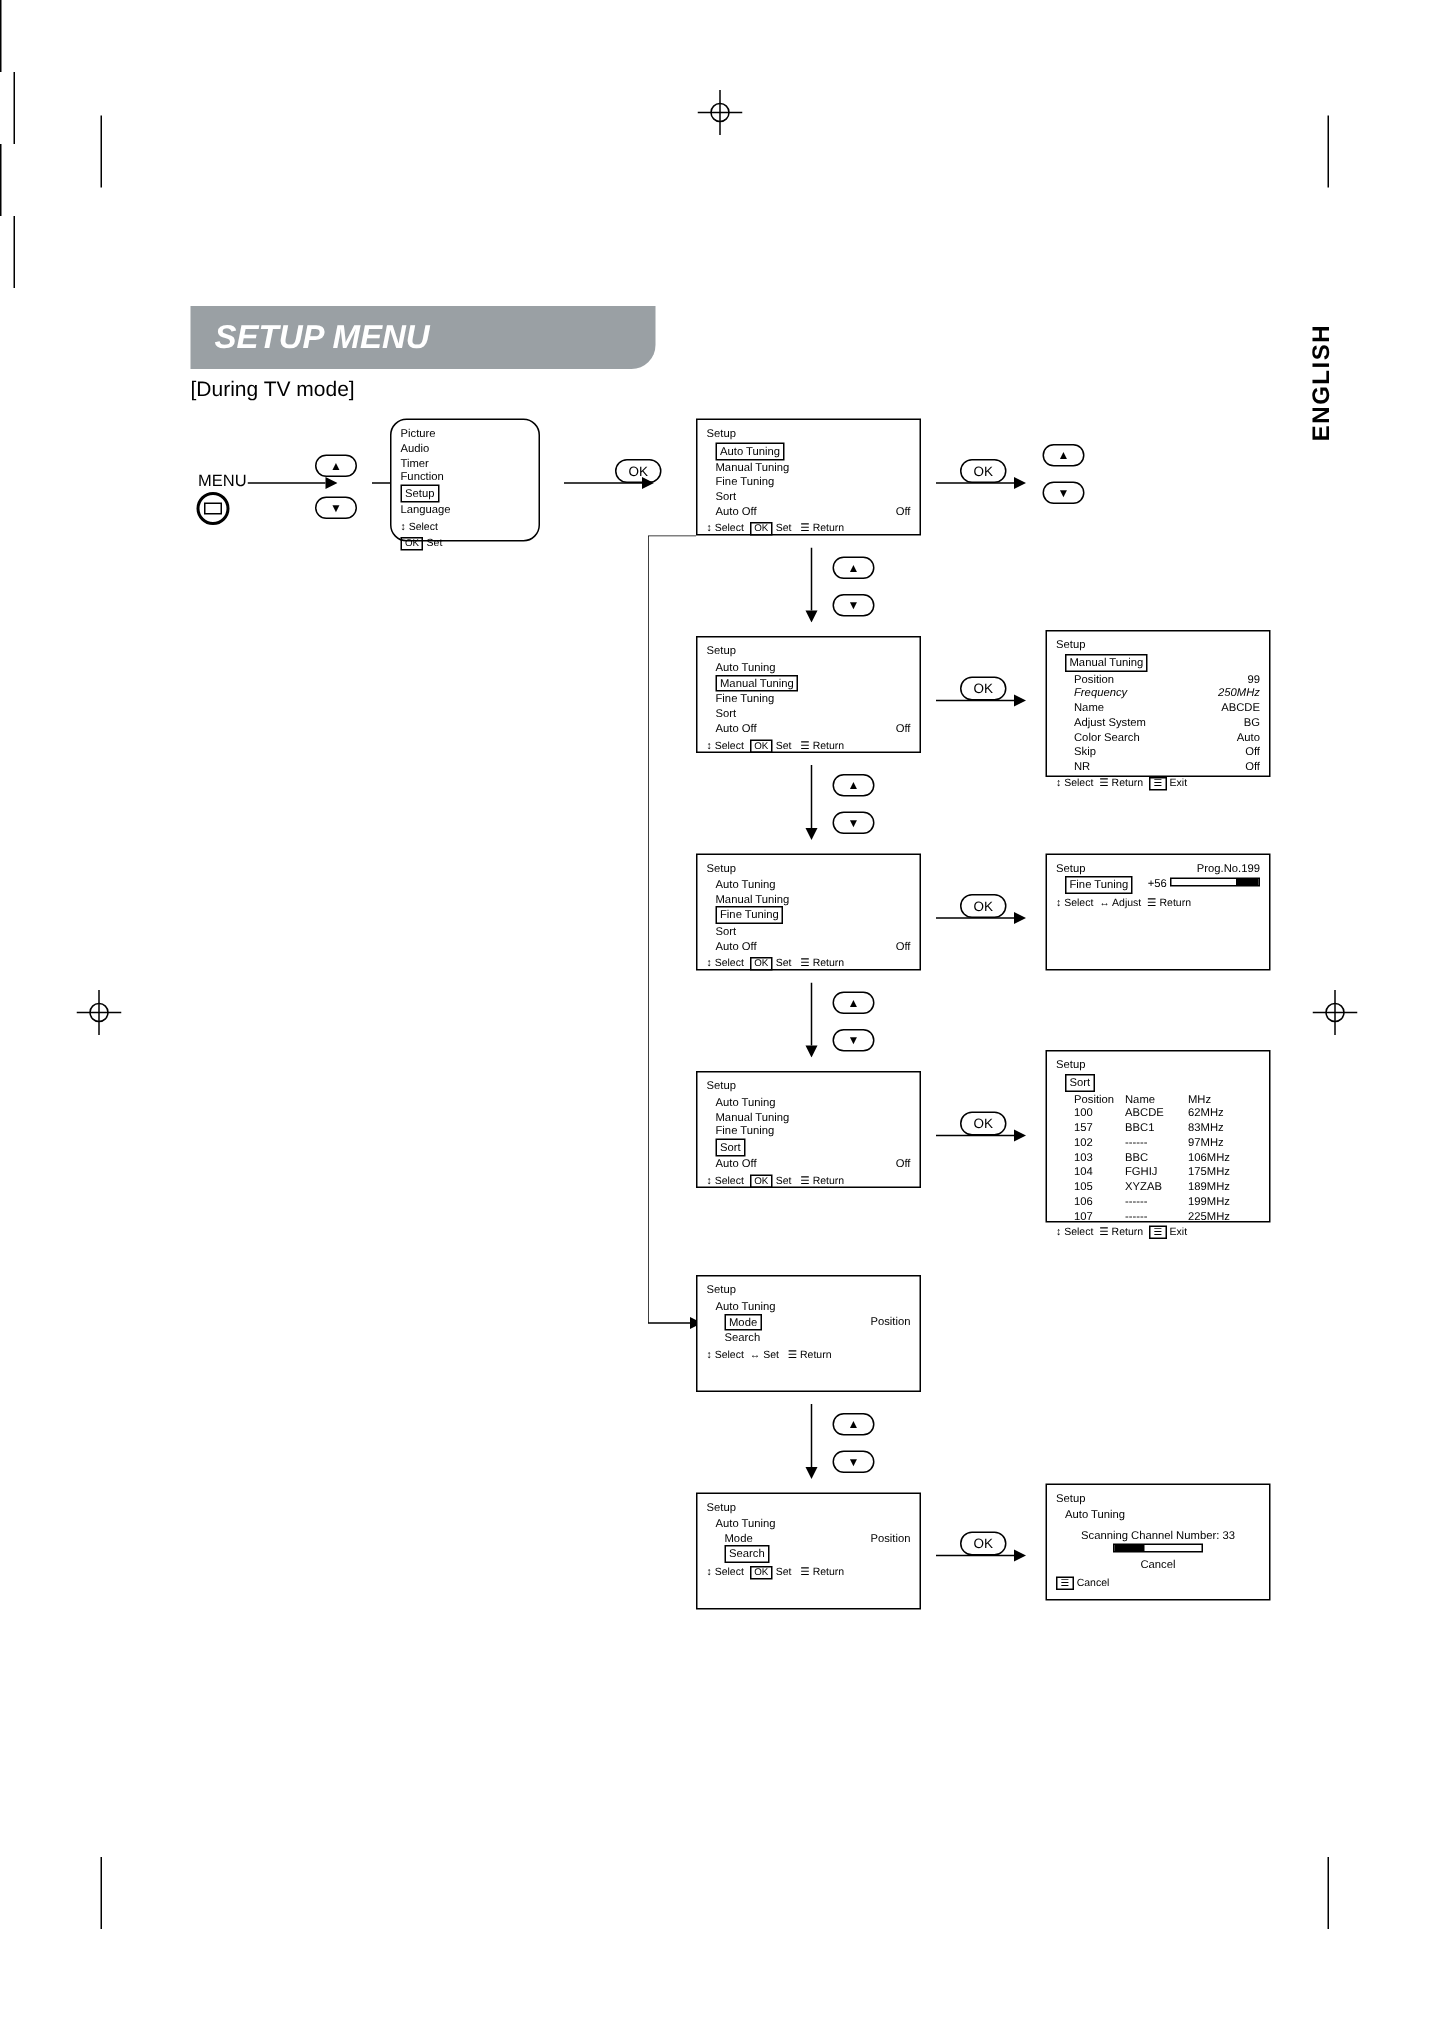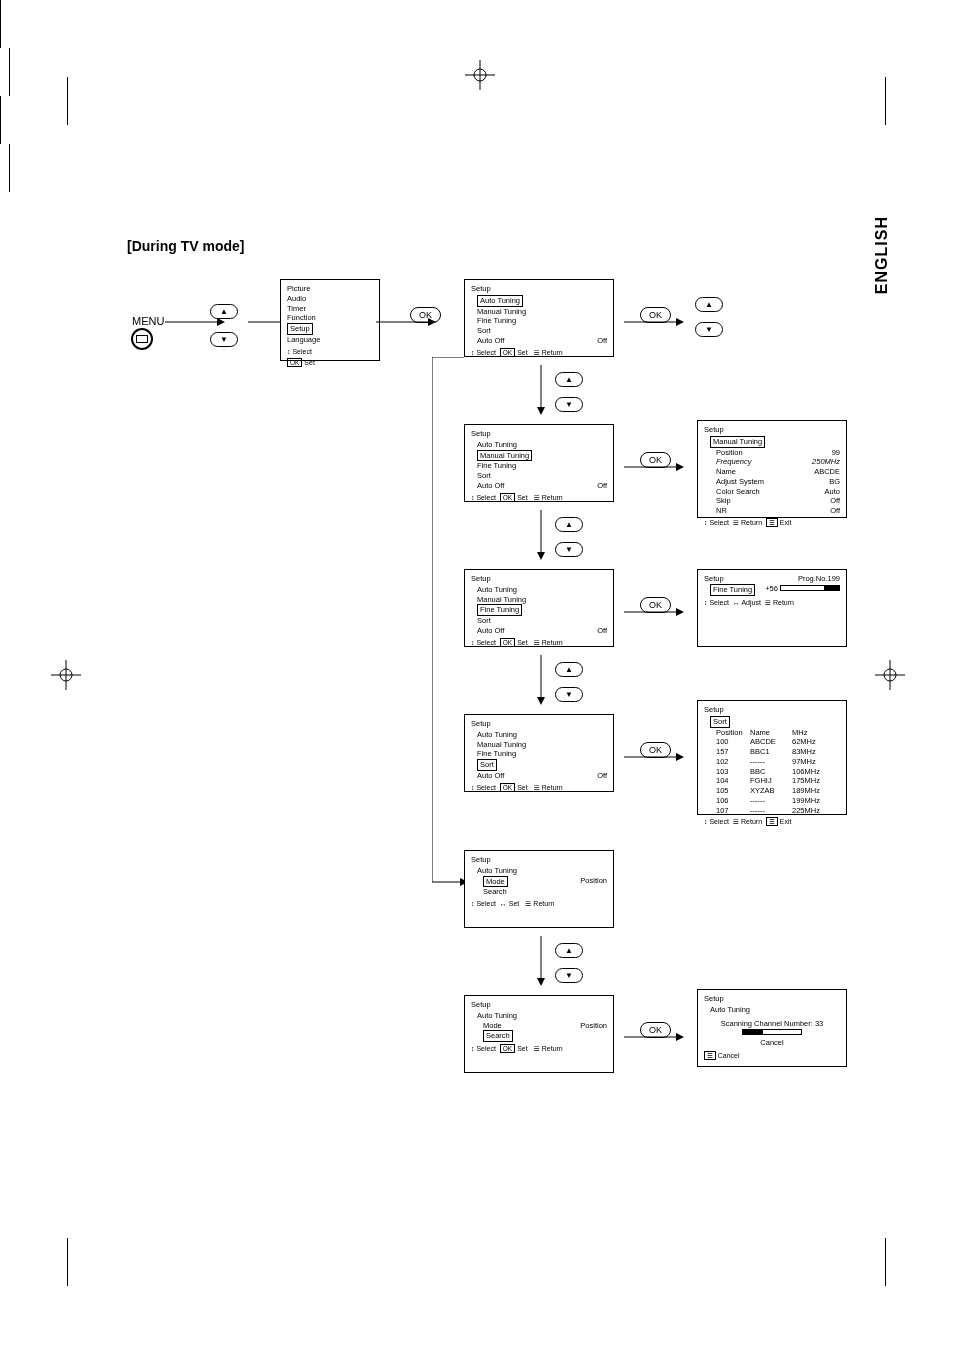--- a/index.html
+++ b/index.html
@@ -15,21 +15,21 @@
   .crop-bl2 { bottom: 65px; left: 60px; width: 10px; height: 48px; border-left: 1.5px solid #000; }
   .crop-br { bottom: 65px; right: 68px; width: 14px; height: 48px; border-right: 1.5px solid #000; }
   .crop-br2 { bottom: 65px; right: 61px; width: 10px; height: 48px; border-right: 1.5px solid #000; }
 
   .reg-top { position: absolute; top: 60px; left: 465px; }
   .reg-left { position: absolute; top: 660px; left: 51px; }
   .reg-right { position: absolute; top: 660px; right: 49px; }
   .reg-svg { width: 30px; height: 30px; }
 
   .banner { position: absolute; top: 204px; left: 127px; background: #9aa0a4; color: #fff; font-weight: bold; font-size: 22px; padding: 8px 16px 8px 16px; width: 310px; font-style: italic; border-radius: 0 0 16px 0; }
-  .subhead { position: absolute; top: 238px; left: 127px; font-size: 14px; font-weight: bold; }
+  .subhead { position: absolute; top: 251px; left: 127px; font-size: 14px; font-weight: normal; }
   .lang-tab { position: absolute; top: 216px; right: 63px; writing-mode: vertical-rl; transform: rotate(180deg); font-weight: bold; font-size: 16px; letter-spacing: 1px; }
 
   .abs { position: absolute; }
   .osd { border: 1px solid #000; background: #fff; padding: 4px 6px 6px 6px; font-size: 7.5px; line-height: 1.3; width: 150px; height: 78px; }
   .osd-title { font-weight: normal; margin-bottom: 1px; }
   .osd-row { display: flex; justify-content: space-between; }
   .menu-hl { border: 1px solid #000; padding: 0 2px; display: inline-block; }
   .osd-hints { margin-top: 2px; font-size: 7px; }
   .hint-box { border: 1px solid #000; padding: 0 2px; font-size: 6.5px; }
 
@@ -74,20 +74,21 @@
       </svg>
   </div>
   <div class="reg-right">
     <svg class="reg-svg" viewBox="0 0 30 30">
         <circle cx="15" cy="15" r="6" fill="none" stroke="#000"></circle>
         <line x1="15" y1="0" x2="15" y2="30" stroke="#000"></line>
         <line x1="0" y1="15" x2="30" y2="15" stroke="#000"></line>
       </svg>
   </div>
 
+  <div class="banner">SETUP MENU</div>
   <div class="subhead">[During TV mode]</div>
   <div class="lang-tab">ENGLISH</div>
 
   <div class="abs menutxt" style="top:315px; left:132px;">MENU</div>
   <div class="abs menu-icon" style="top:328px; left:131px;">
       <div class="menu-icon-inner"></div>
     </div>
 
   <svg class="abs" style="top:317px; left:165px;" width="60" height="10">
       <line x1="0" y1="5" x2="52" y2="5" stroke="#000"></line>
@@ -95,21 +96,21 @@
     </svg>
 
   <div class="abs" style="top:300px; left:210px;"><span class="triangle-btn">▲</span></div>
   <div class="abs" style="top:328px; left:210px;"><span class="triangle-btn">▼</span></div>
 
   <svg class="abs" style="top:317px; left:248px;" width="40" height="10">
       <line x1="0" y1="5" x2="32" y2="5" stroke="#000"></line>
       <polygon points="32,1 40,5 32,9" fill="#000"></polygon>
     </svg>
 
-  <div class="abs osd" style="top:279px; left:280px; width:100px; height:82px;">
+  <div class="abs osd" style="top:279px; left:260px; width:100px; height:82px;border-radius:11px;">
     <div>Picture</div>
     <div>Audio</div>
     <div>Timer</div>
     <div>Function</div>
     <div><span class="menu-hl">Setup</span></div>
     <div>Language</div>
     <div class="osd-hints">↕ <span>Select</span></div>
     <div class="osd-hints"><span class="hint-box">OK</span> <span>Set</span></div>
   </div>
 

